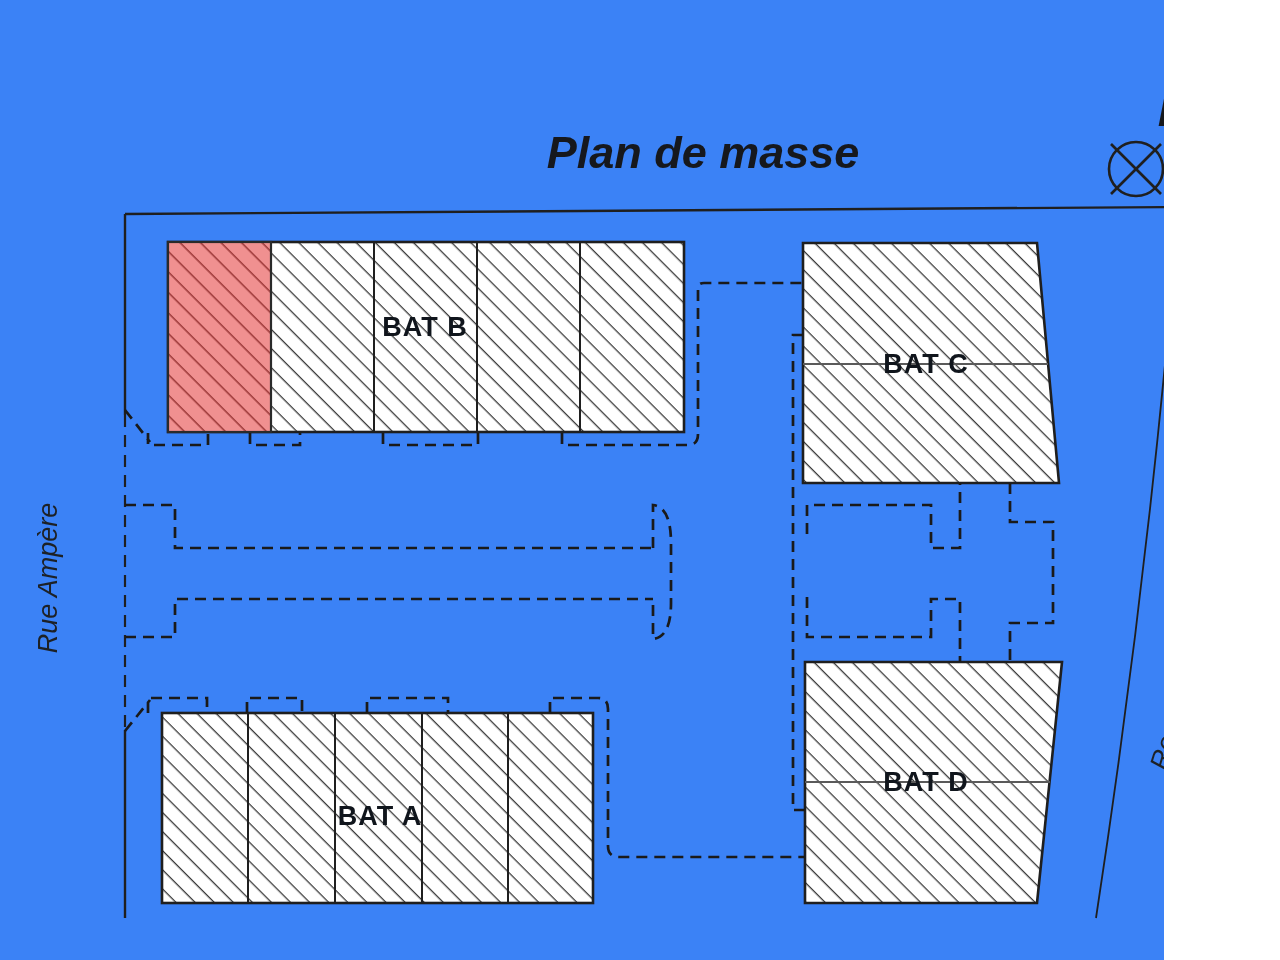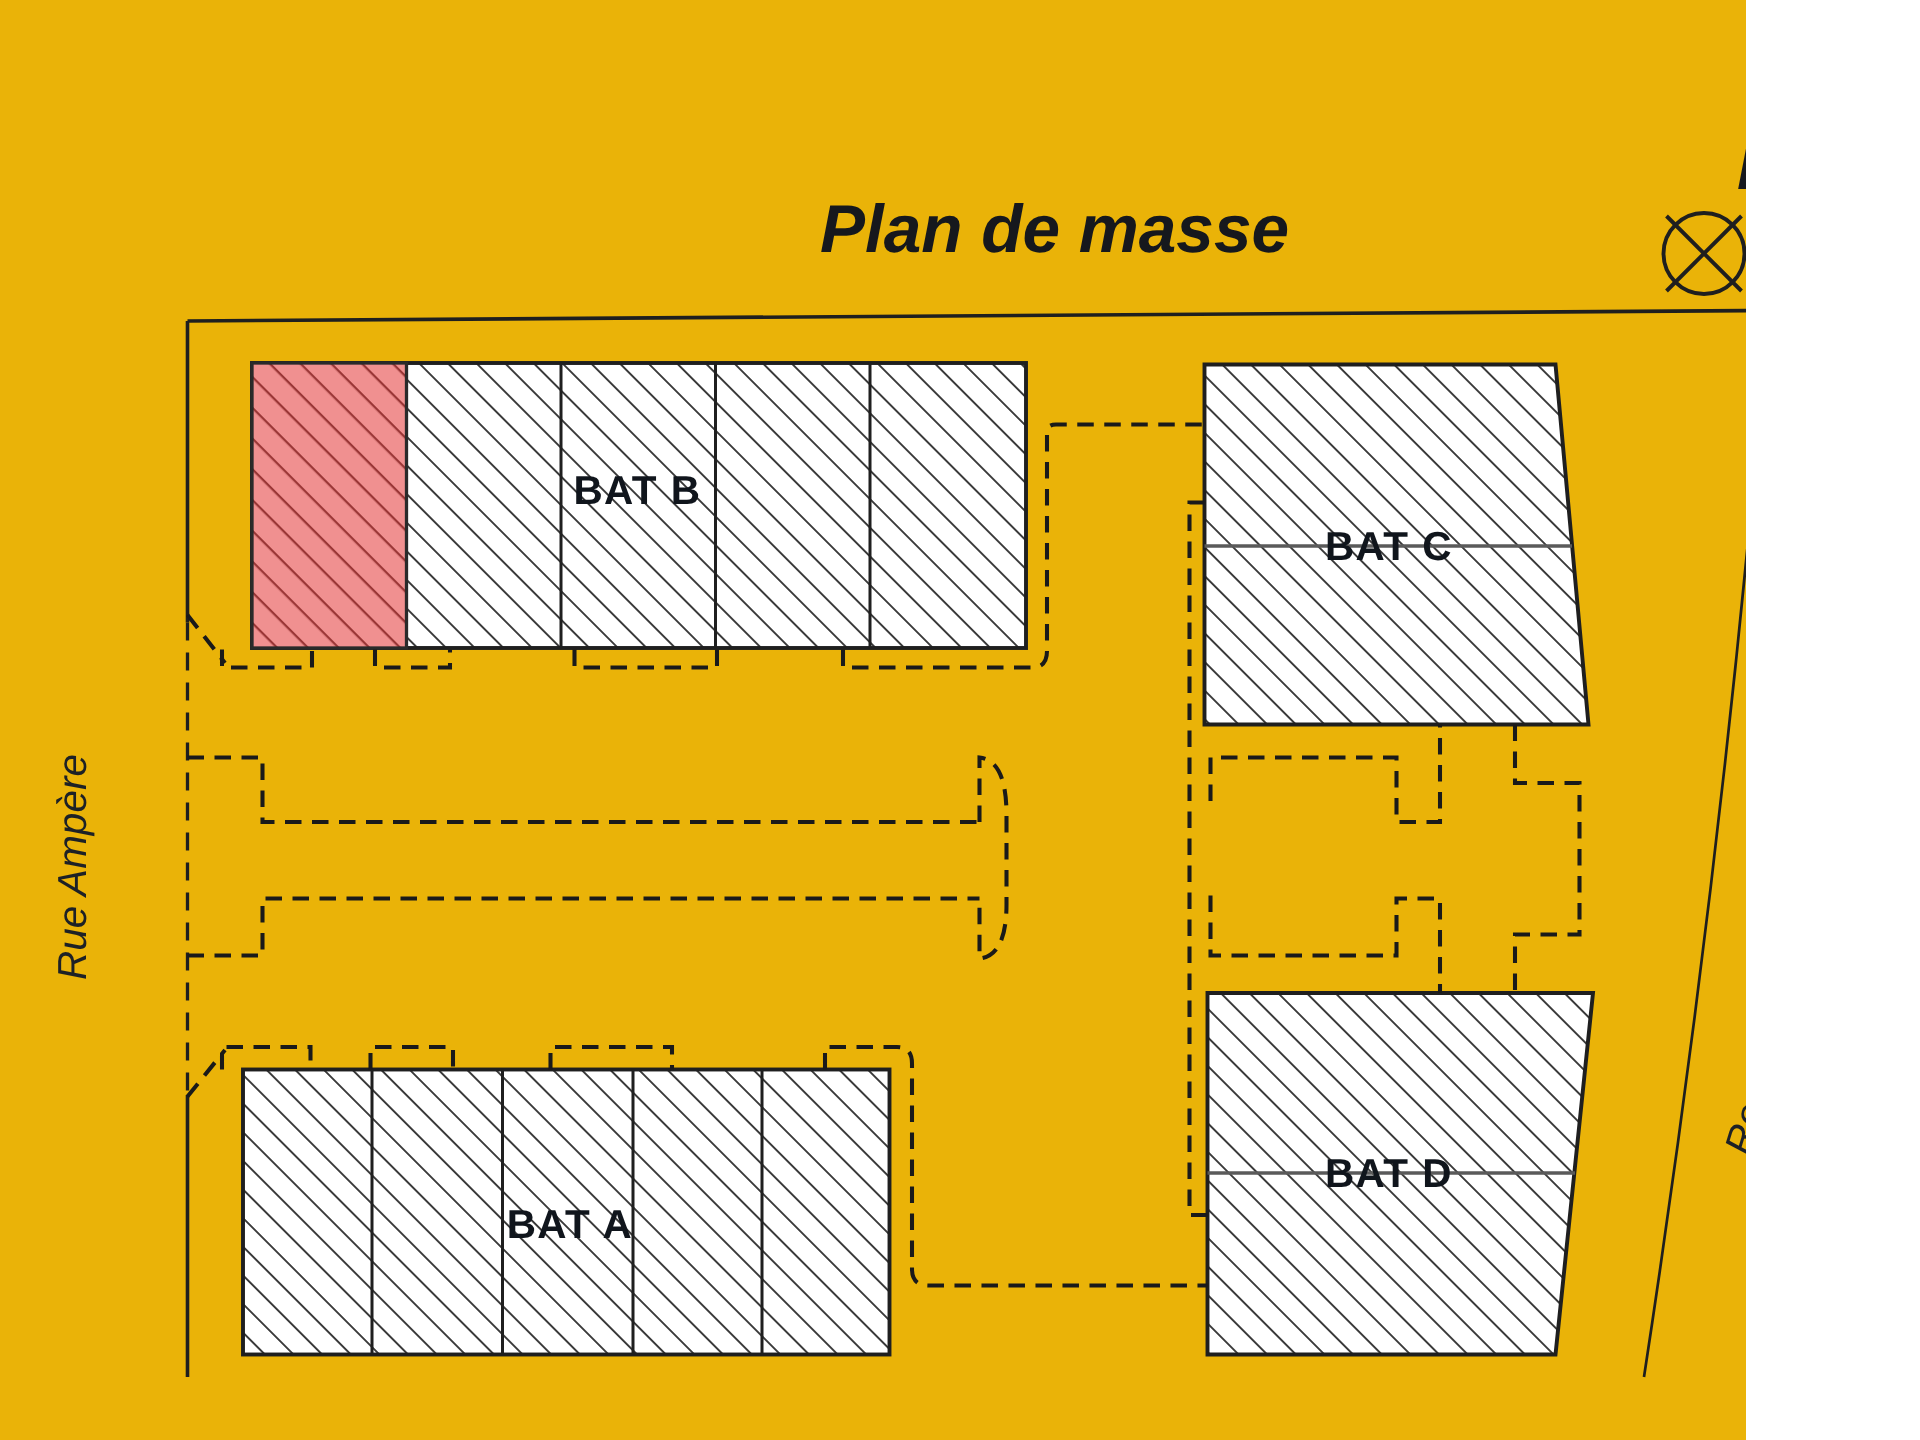--- a/index.html
+++ b/index.html
@@ -1,16 +1,16 @@
 <!DOCTYPE html>
 <html><head>
 <meta charset="utf-8">
 <style>
   html,body{margin:0;padding:0;background:#ffffff;}
-  .canvas{position:relative;width:1164px;height:960px;background:#eab308;overflow:hidden;
+  .canvas{position:relative;width:1164px;height:960px;background:#3b82f6;overflow:hidden;
           font-family:"Liberation Sans", sans-serif;text-decoration:underline;}
   svg{display:block}
   text{font-family:"Liberation Sans", sans-serif;}
   .title-text{font-size:45px;font-style:italic;font-weight:600;fill:#16181d;}
   .bat-label{font-size:27px;font-weight:bold;letter-spacing:1px;fill:#10151c;}
   .street-label{font-size:27px;font-style:italic;fill:#1d2126;}
   .north-n{font-size:62px;font-style:italic;font-weight:bold;fill:#16181d;}
 </style>
 </head>
 <body>

